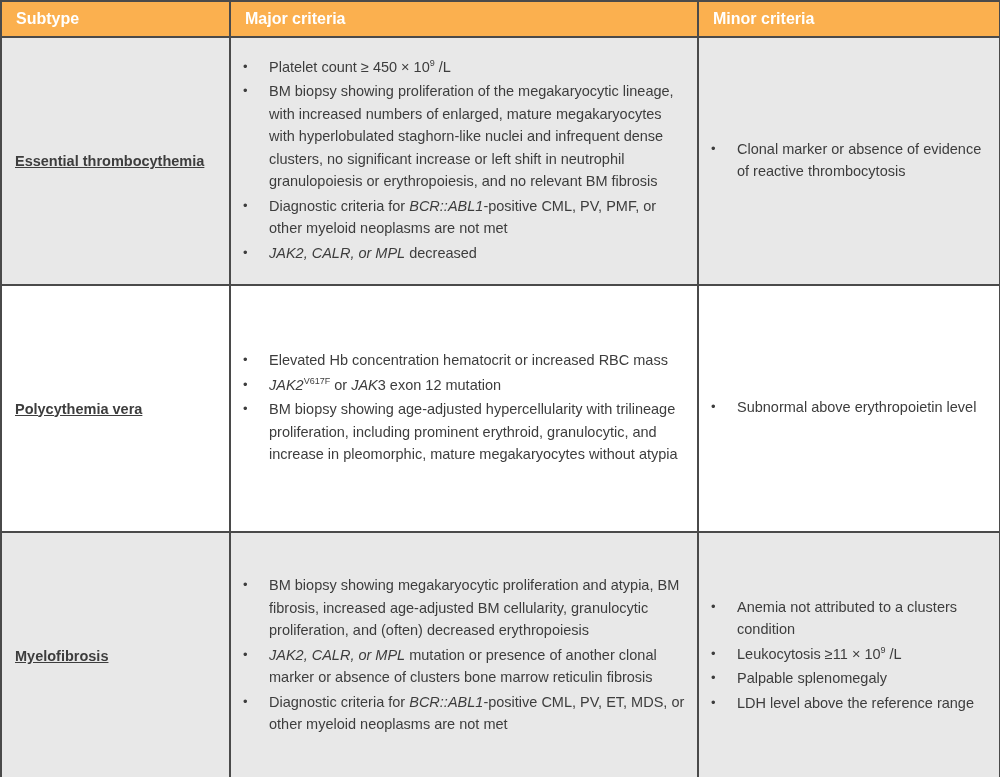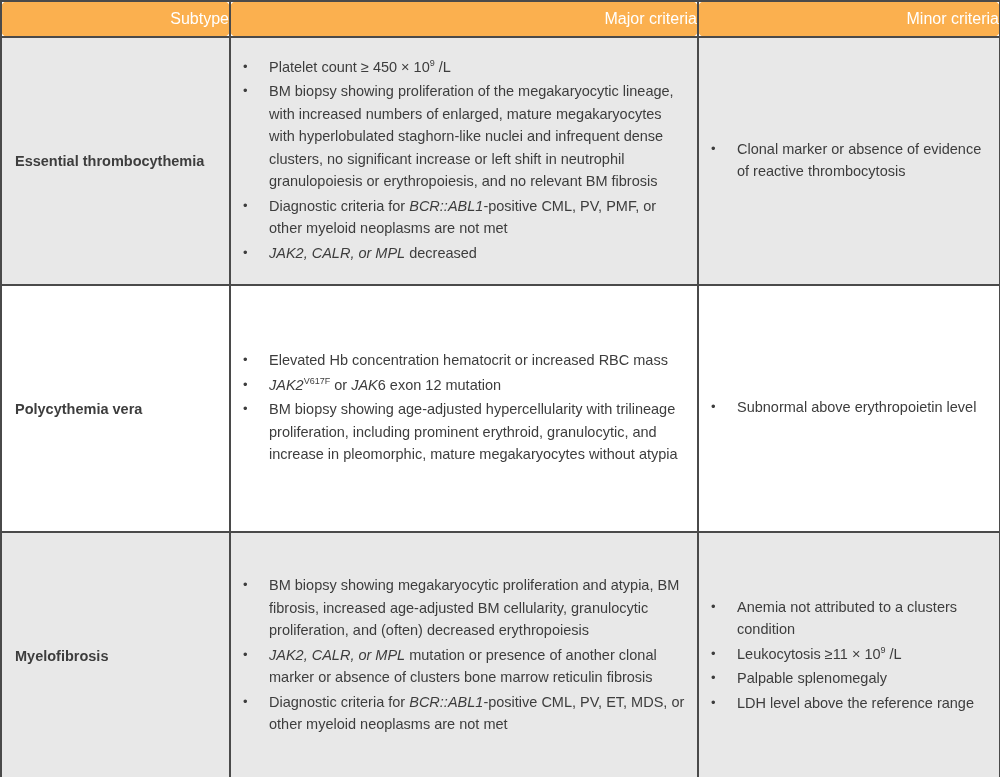--- a/index.html
+++ b/index.html
@@ -23,32 +23,32 @@
     table.criteria th, table.criteria td {
       border: 2px solid #4a4a4a;
       vertical-align: middle;
     }
     col.c1 { width: 229px; }
     col.c2 { width: 468px; }
     col.c3 { width: 302px; }
     thead th {
       background: #fbb04f;
       color: #ffffff;
-      font-weight: normal;
+      font-weight: bold;
       font-size: 16px;
-      text-align: right;
+      text-align: left;
       height: 34px;
       padding: 0 0 0 14px;
-      border-radius: 7px;
     }
     tbody td.subtype {
       font-weight: bold;
       font-size: 14.5px;
       color: #3d3d3d;
       padding: 0 0 0 13px;
+      text-decoration: underline;
     }
     tbody tr.shaded td { background: #e8e8e8; }
     tbody tr.plain td { background: #ffffff; }
     tbody tr.row-et td { height: 244px; }
     tbody tr.row-pv td { height: 243px; }
     tbody tr.row-mf td { height: 244px; }
     ul.bullets {
       list-style: none;
       margin: 0;
       padding: 0 10px 0 0;
@@ -101,21 +101,21 @@
           <ul class="bullets">
             <li><span class="dot">•</span><span>Clonal marker or absence of evidence of reactive thrombocytosis</span></li>
           </ul>
         </td>
     </tr>
     <tr class="plain row-pv">
       <td class="subtype">Polycythemia vera</td>
       <td>
           <ul class="bullets">
             <li><span class="dot">•</span><span>Elevated Hb concentration hematocrit or increased RBC mass</span></li>
-            <li><span class="dot">•</span><span class="it">JAK2</span><sup>V617F</sup><span> or </span><span class="it">JAK</span><span>6 exon 12 mutation</span></li>
+            <li><span class="dot">•</span><span class="it">JAK2</span><sup>V617F</sup><span> or </span><span class="it">JAK</span><span>3 exon 12 mutation</span></li>
             <li><span class="dot">•</span><span>BM biopsy showing age-adjusted hypercellularity with trilineage proliferation, including prominent erythroid, granulocytic, and increase in pleomorphic, mature megakaryocytes without atypia</span></li>
           </ul>
         </td>
       <td>
           <ul class="bullets">
             <li><span class="dot">•</span><span>Subnormal above erythropoietin level</span></li>
           </ul>
         </td>
     </tr>
     <tr class="shaded row-mf">

